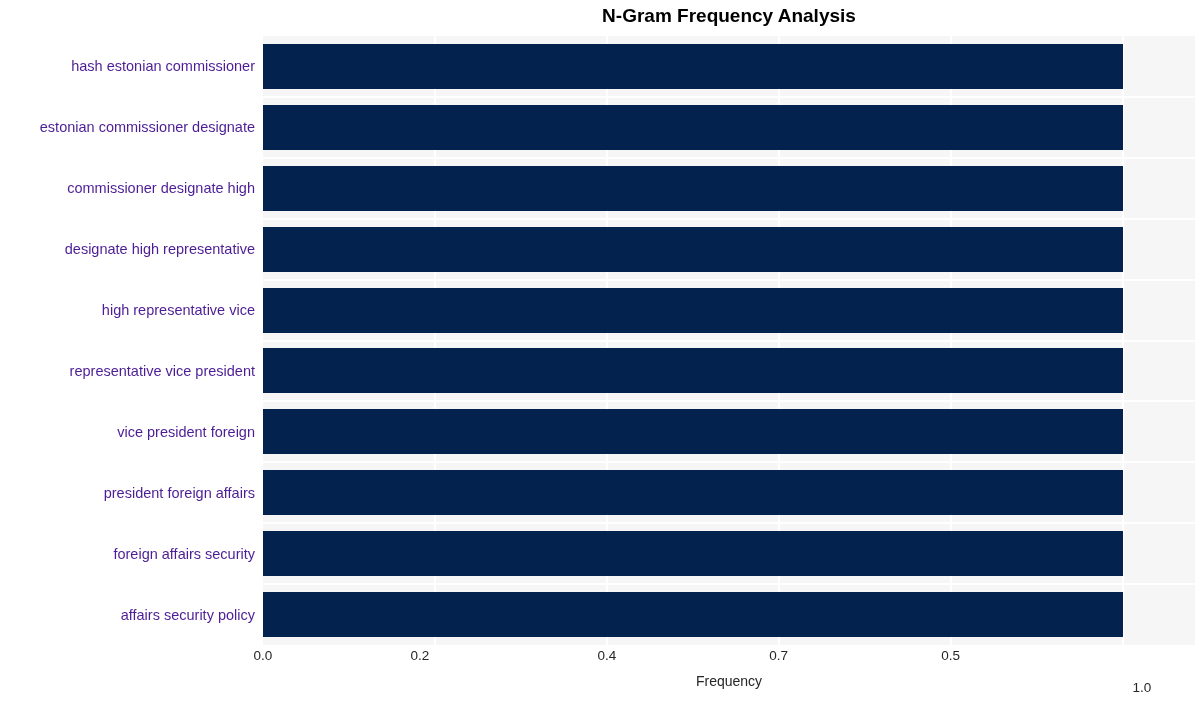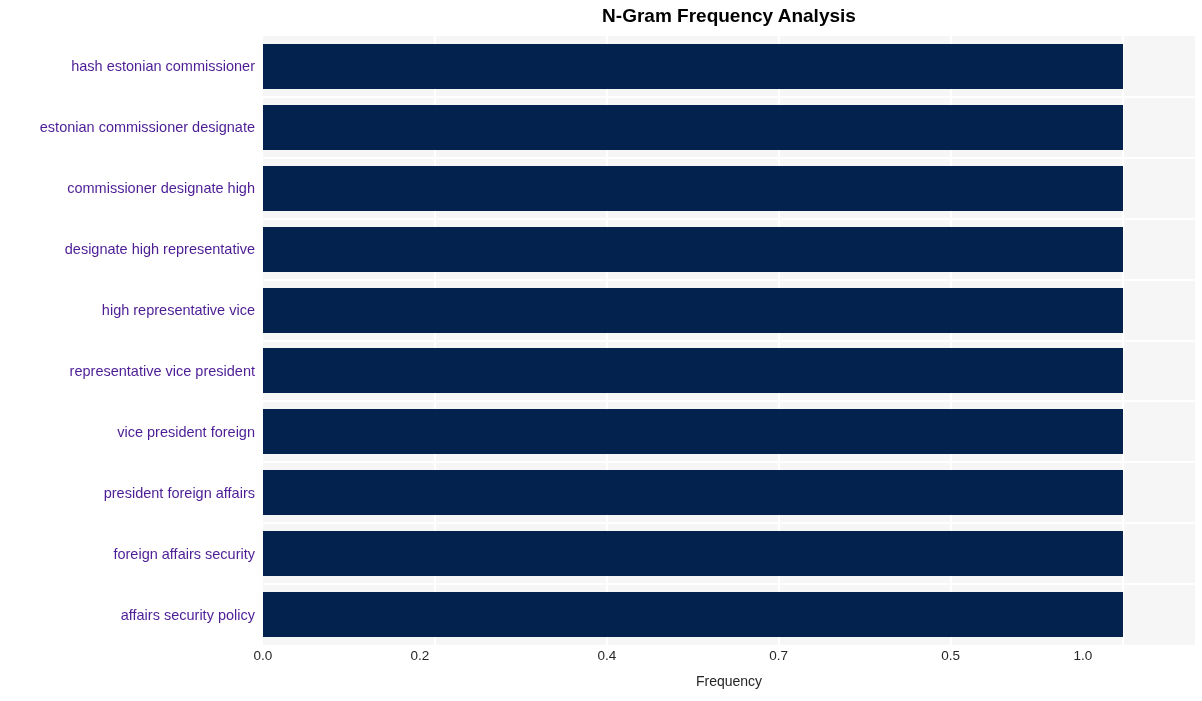--- a/index.html
+++ b/index.html
@@ -173,18 +173,18 @@
         <div class="bar" title="affairs security policy: 1" style="top: 556.05px; width: 859.541px; background: rgb(3, 35, 78);"></div>
       </div>
   </div>
 
   <div id="xtick-layer">
       <div class="xtick" style="left: 0px;">0.0</div>
       <div class="xtick" style="left: 157px; text-align: center;">0.2</div>
       <div class="xtick" style="left: 343.816px;">0.4</div>
       <div class="xtick" style="left: 515.724px;">0.7</div>
       <div class="xtick" style="left: 687.633px;">0.5</div>
-      <div class="xtick" style="left: 820px;">1.0</div>
+      <div class="xtick" style="left: 879px; margin-top: 32px;">1.0</div>
     </div>
 
   <div id="xlabel">Frequency</div>
 
 </div>
 
 </body></html>

